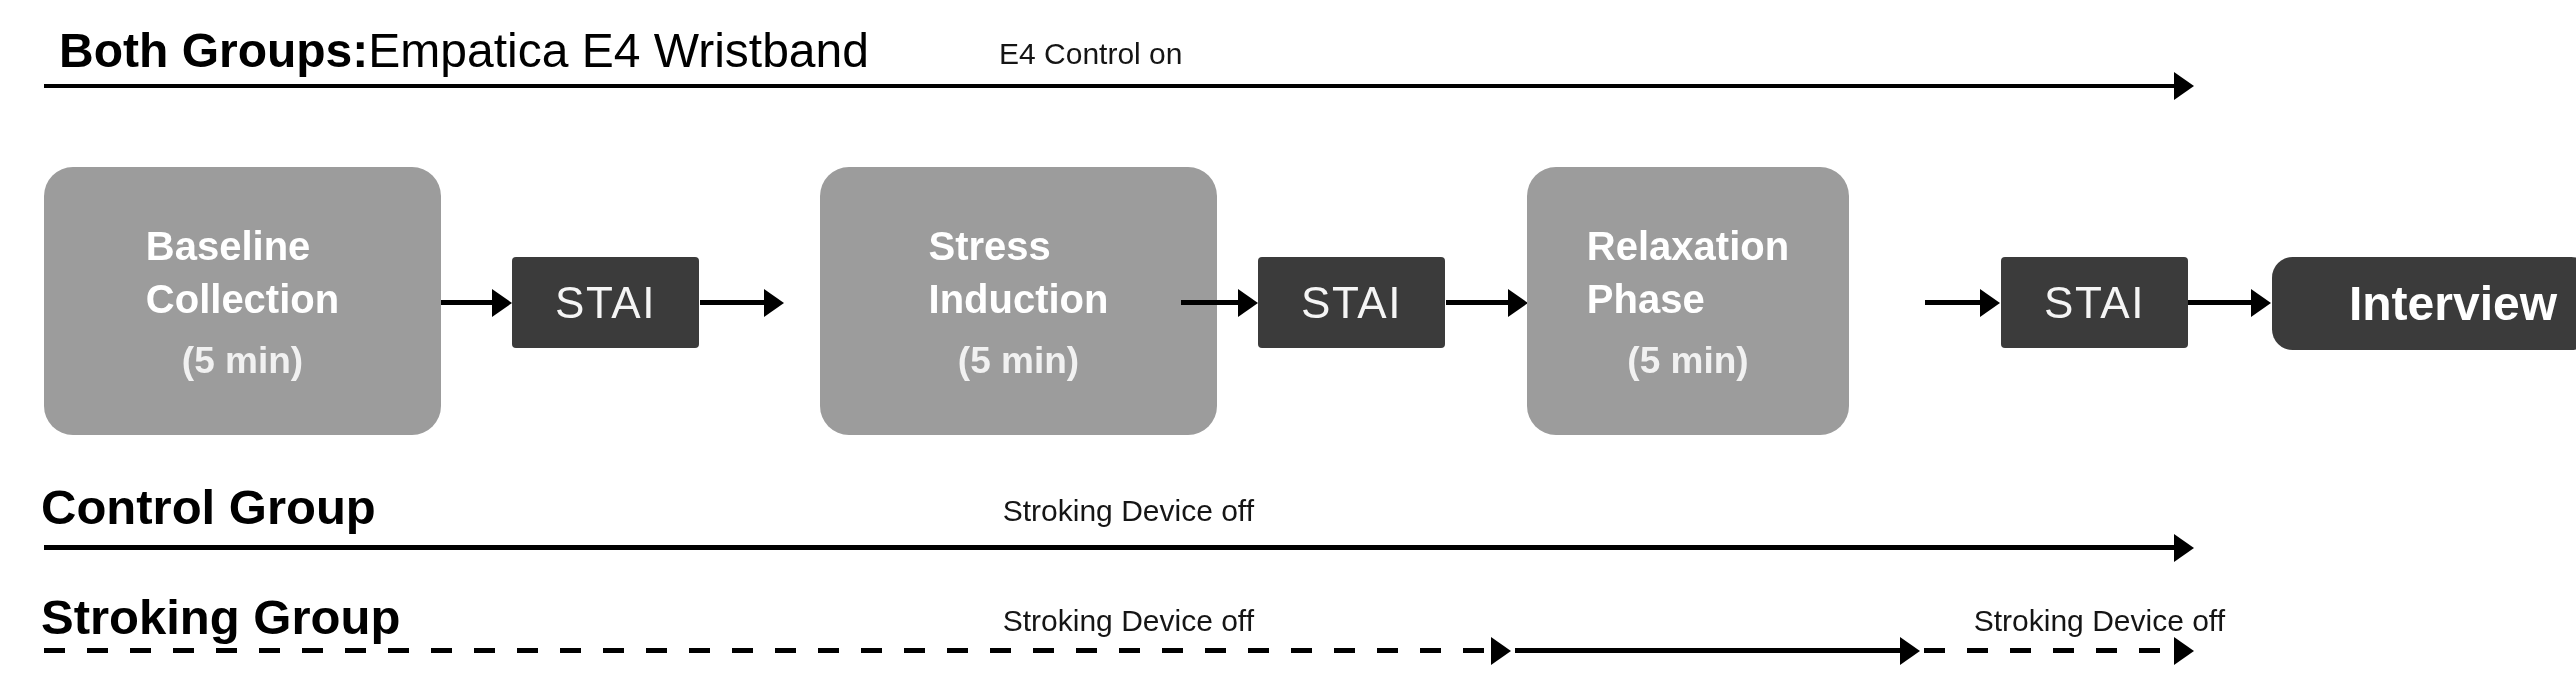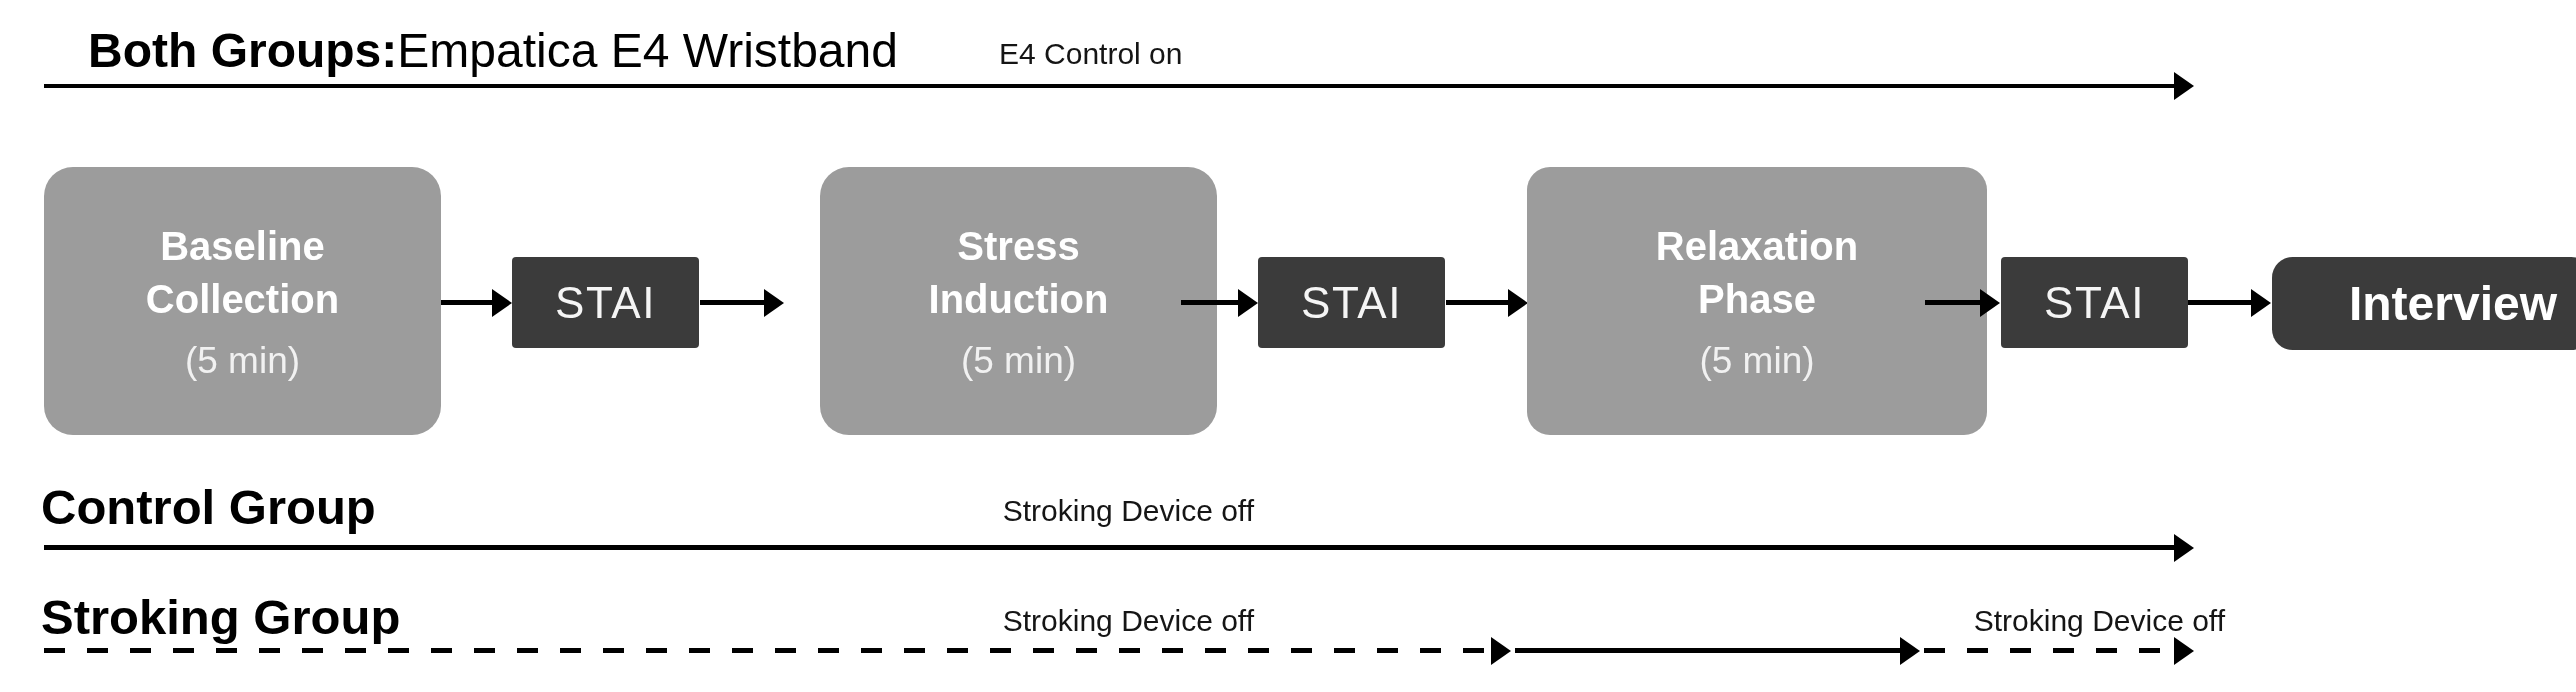--- a/index.html
+++ b/index.html
@@ -6,21 +6,21 @@
   #stage{
     position:relative;
     width:2576px;height:693px;
     background:#ffffff;
     font-family:"Liberation Sans", sans-serif;
     overflow:hidden;
   }
   .abs{position:absolute;}
 
   
-  .heading{left:59px;top:25.4px;font-size:48px;line-height:1.1;color:#000;white-space:nowrap;margin-left:29px;}
+  .heading{left:59px;top:25.4px;font-size:48px;line-height:1.1;color:#000;white-space:nowrap;}
   .heading .b{font-weight:700;}
   .heading .r{font-weight:300;}
   .small-label{font-size:30px;font-weight:400;color:#151515;white-space:nowrap;}
   .group-label{font-size:49px;font-weight:700;color:#000;line-height:1;white-space:nowrap;}
   .centered{text-align:right;width:334px;}
 
   
   .arrow{height:32px;}
   .arrow .line{position:absolute;left:0;right:19px;top:13.5px;height:4.8px;background:#000;}
   .arrow .line.thick{height:5.6px;top:12.7px;}
@@ -31,22 +31,22 @@
   
   .seg-line{position:absolute;top:12.7px;height:5.6px;}
   .seg-head{position:absolute;top:1.6px;width:0;height:0;
     border-left:20.7px solid #000;border-top:14.3px solid transparent;border-bottom:14.3px solid transparent;}
 
   
   .phase-box{
     width:397px;height:268px;top:167px;border-radius:29px;background:#9c9c9c;
     display:flex;flex-direction:column;align-items:center;justify-content:center;gap:14.3px;
   }
-  .phase-title{font-size:40px;font-weight:700;color:#ffffff;line-height:1.32;text-align:center;white-space:pre-line;}
-  .phase-duration{font-size:37px;font-weight:400;color:#f1f1f1;text-align:center;}
+  .phase-title{font-size:40px;font-weight:700;color:#ffffff;line-height:1.32;white-space:pre-line;}
+  .phase-duration{font-size:37px;font-weight:700;color:#f1f1f1;text-align:center;}
   .measure-box{
     top:257px;width:187px;height:91px;border-radius:4px;background:#3b3b3b;
     display:flex;align-items:center;justify-content:center;
   }
   .measure-label{font-size:44px;font-weight:300;color:#f5f5f5;letter-spacing:1.6px;}
   .interview-box{
     top:257px;width:278px;height:93px;border-radius:20.7px;background:#3b3b3b;
     display:flex;align-items:center;justify-content:center;
   }
   .interview-label{font-size:48px;font-weight:700;color:#ffffff;}
@@ -99,21 +99,21 @@
 
   <div class="abs measure-box" style="left:1258px;">
     <div class="measure-label">STAI</div>
   </div>
 
   <div class="abs arrow" style="left:1446px;top:287px;width:82px;">
     <div class="line thick"></div>
       <div class="head"></div>
   </div>
 
-  <div class="abs phase-box" style="left:1527px;width:460px;border-radius:23px;">
+  <div class="abs phase-box" style="left:1527px;width:322px;">
     <div class="phase-title">Relaxation
 Phase</div>
     <div class="phase-duration">(5 min)</div>
   </div>
 
   <div class="abs arrow" style="left:1925px;top:287px;width:75px;">
     <div class="line thick"></div>
       <div class="head"></div>
   </div>
 

